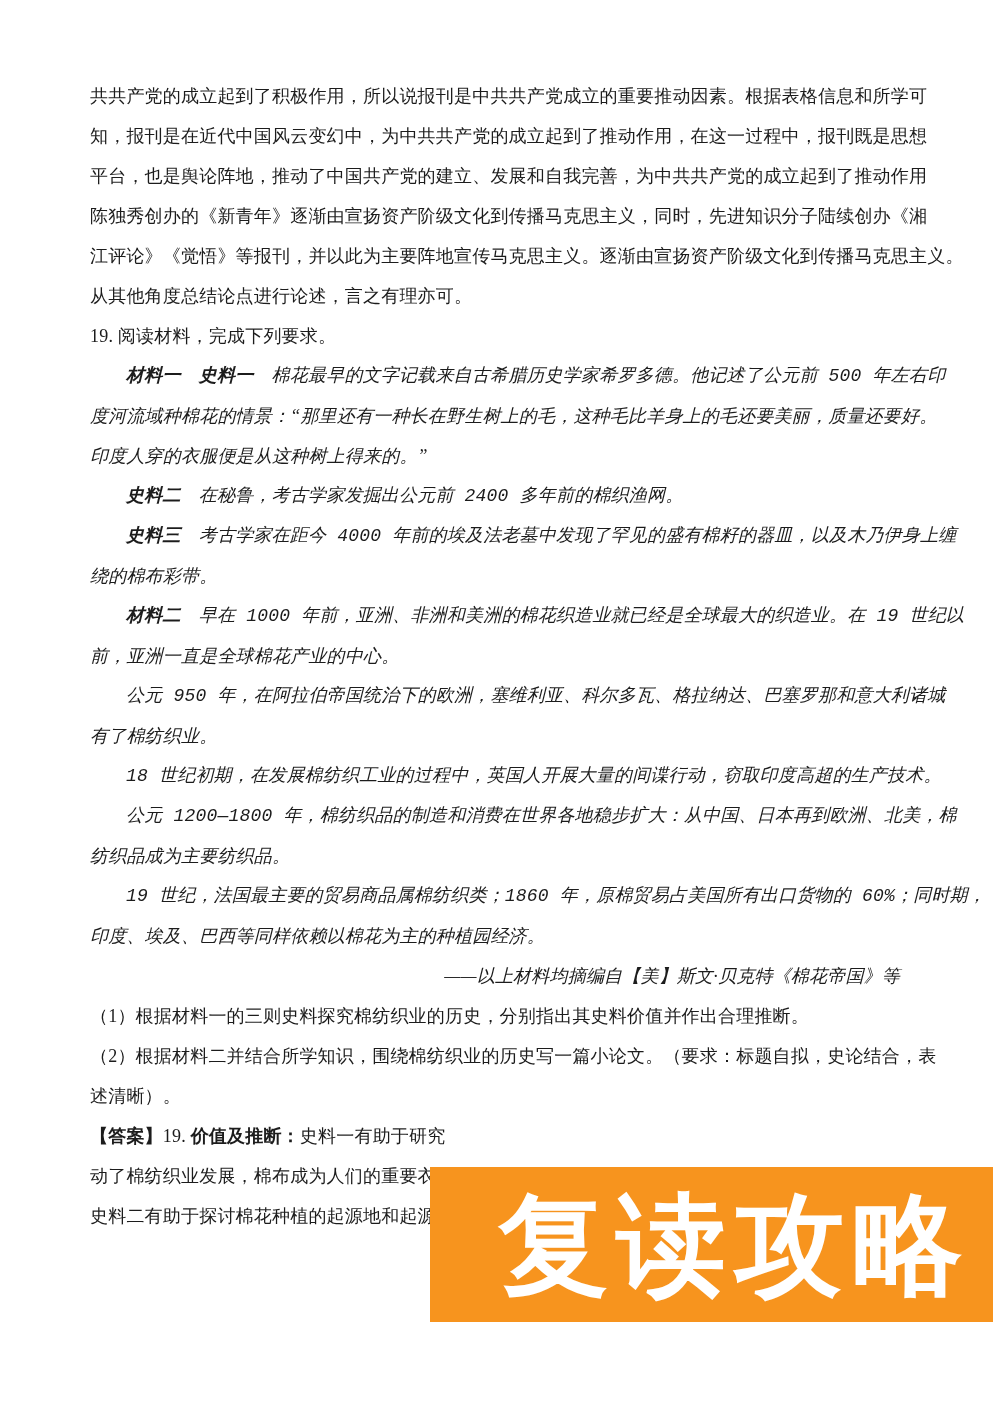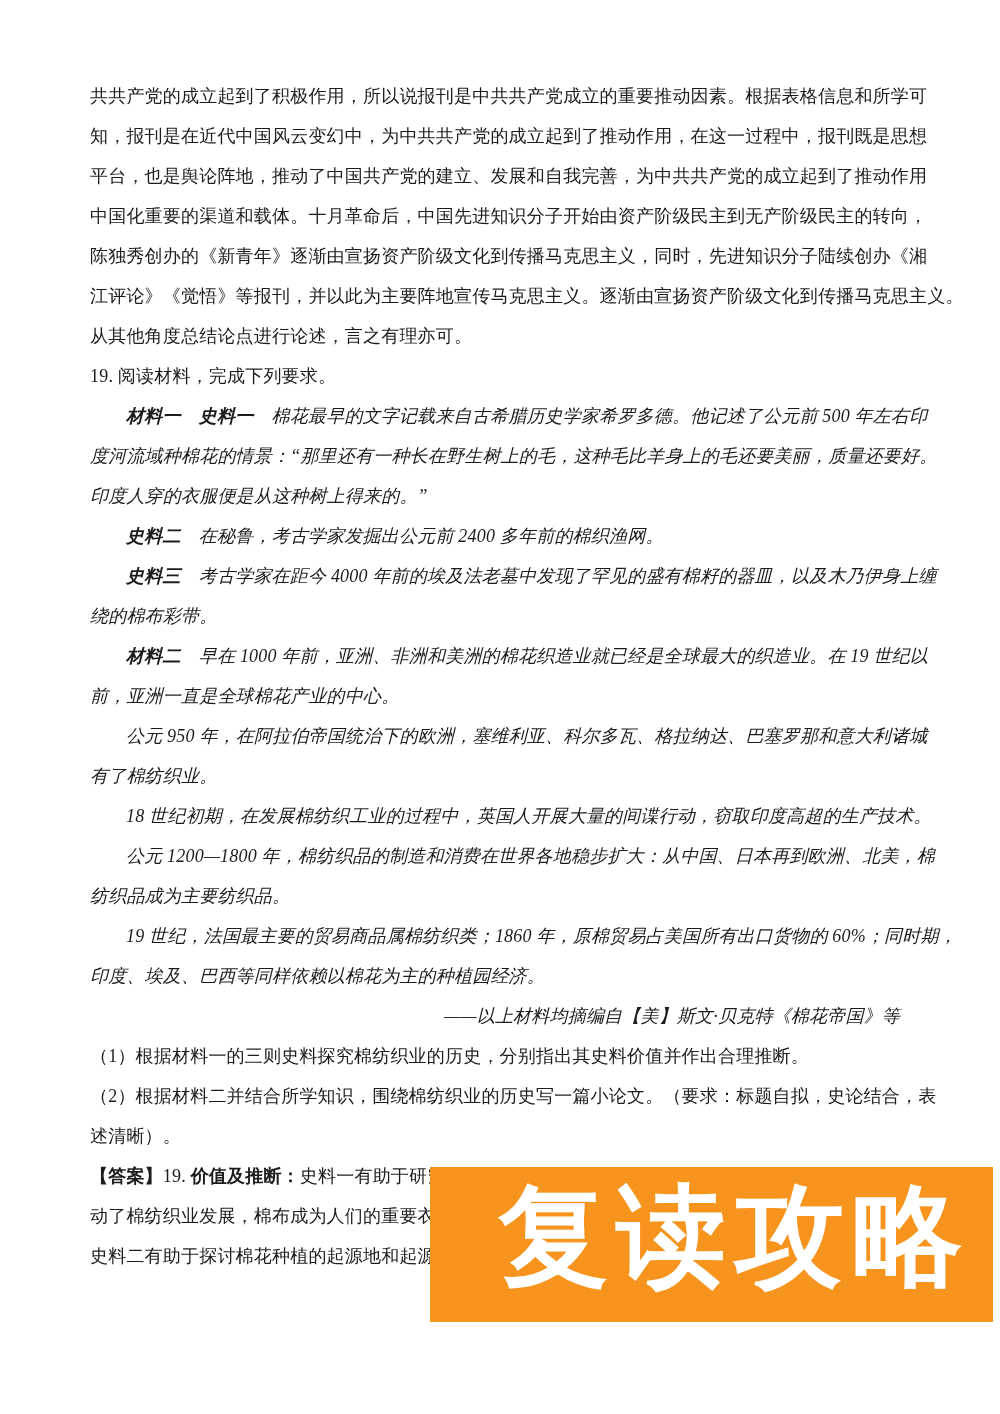--- a/index.html
+++ b/index.html
@@ -21,53 +21,52 @@
     top: 76px;
     width: 818px;
   }
   .line {
     height: 40px;
     line-height: 40px;
     font-size: 18px;
     white-space: nowrap;
     letter-spacing: 0.2px;
   }
-  .indent { padding-left: 36px; }
+  .indent { padding-left: 36px; font-family: Liberation Mono, monospace; }
   .right  { text-align: right; padding-right: 8px; }
   .kai    { font-style: italic; }
   .bold   { font-weight: bold; }
   .banner {
     position: absolute;
     left: 430px;
     top: 1167px;
     width: 563px;
     height: 155px;
     display: flex;
     align-items: center;
     justify-content: center;
     z-index: 5;
   }
   .banner-text {
-    font-family: Liberation Mono, monospace;
+    font-family: Liberation Sans, sans-serif;
     font-weight: bold;
     font-size: 110px;
     line-height: 1;
     letter-spacing: 8px;
     white-space: nowrap;
     margin-left: 46px;
   }
 </style>
 </head>
 <body style="background: rgb(255, 255, 255); color: rgb(28, 28, 28);">
 
 <div class="doc">
     <div class="line"><span>共共产党的成立起到了积极作用，所以说报刊是中共共产党成立的重要推动因素。根据表格信息和所学可</span></div>
     <div class="line"><span>知，报刊是在近代中国风云变幻中，为中共共产党的成立起到了推动作用，在这一过程中，报刊既是思想</span></div>
     <div class="line"><span>平台，也是舆论阵地，推动了中国共产党的建立、发展和自我完善，为中共共产党的成立起到了推动作用</span></div>
-    <div class="line"><span>中国化重要的渠道和载体。十月革命后，中国先进知识分子开始由资产阶级民主到无产阶级民主的转向，</span></div>
     <div class="line"><span>陈独秀创办的《新青年》逐渐由宣扬资产阶级文化到传播马克思主义，同时，先进知识分子陆续创办《湘</span></div>
     <div class="line"><span>江评论》《觉悟》等报刊，并以此为主要阵地宣传马克思主义。逐渐由宣扬资产阶级文化到传播马克思主义。</span></div>
     <div class="line"><span>从其他角度总结论点进行论述，言之有理亦可。</span></div>
     <div class="line"><span>19. 阅读材料，完成下列要求。</span></div>
     <div class="line kai indent"><span class="bold">材料一　史料一</span><span>　棉花最早的文字记载来自古希腊历史学家希罗多德。他记述了公元前 500 年左右印</span></div>
     <div class="line kai"><span>度河流域种棉花的情景：“那里还有一种长在野生树上的毛，这种毛比羊身上的毛还要美丽，质量还要好。</span></div>
     <div class="line kai"><span>印度人穿的衣服便是从这种树上得来的。”</span></div>
     <div class="line kai indent"><span class="bold">史料二</span><span>　在秘鲁，考古学家发掘出公元前 2400 多年前的棉织渔网。</span></div>
     <div class="line kai indent"><span class="bold">史料三</span><span>　考古学家在距今 4000 年前的埃及法老墓中发现了罕见的盛有棉籽的器皿，以及木乃伊身上缠</span></div>
     <div class="line kai"><span>绕的棉布彩带。</span></div>

